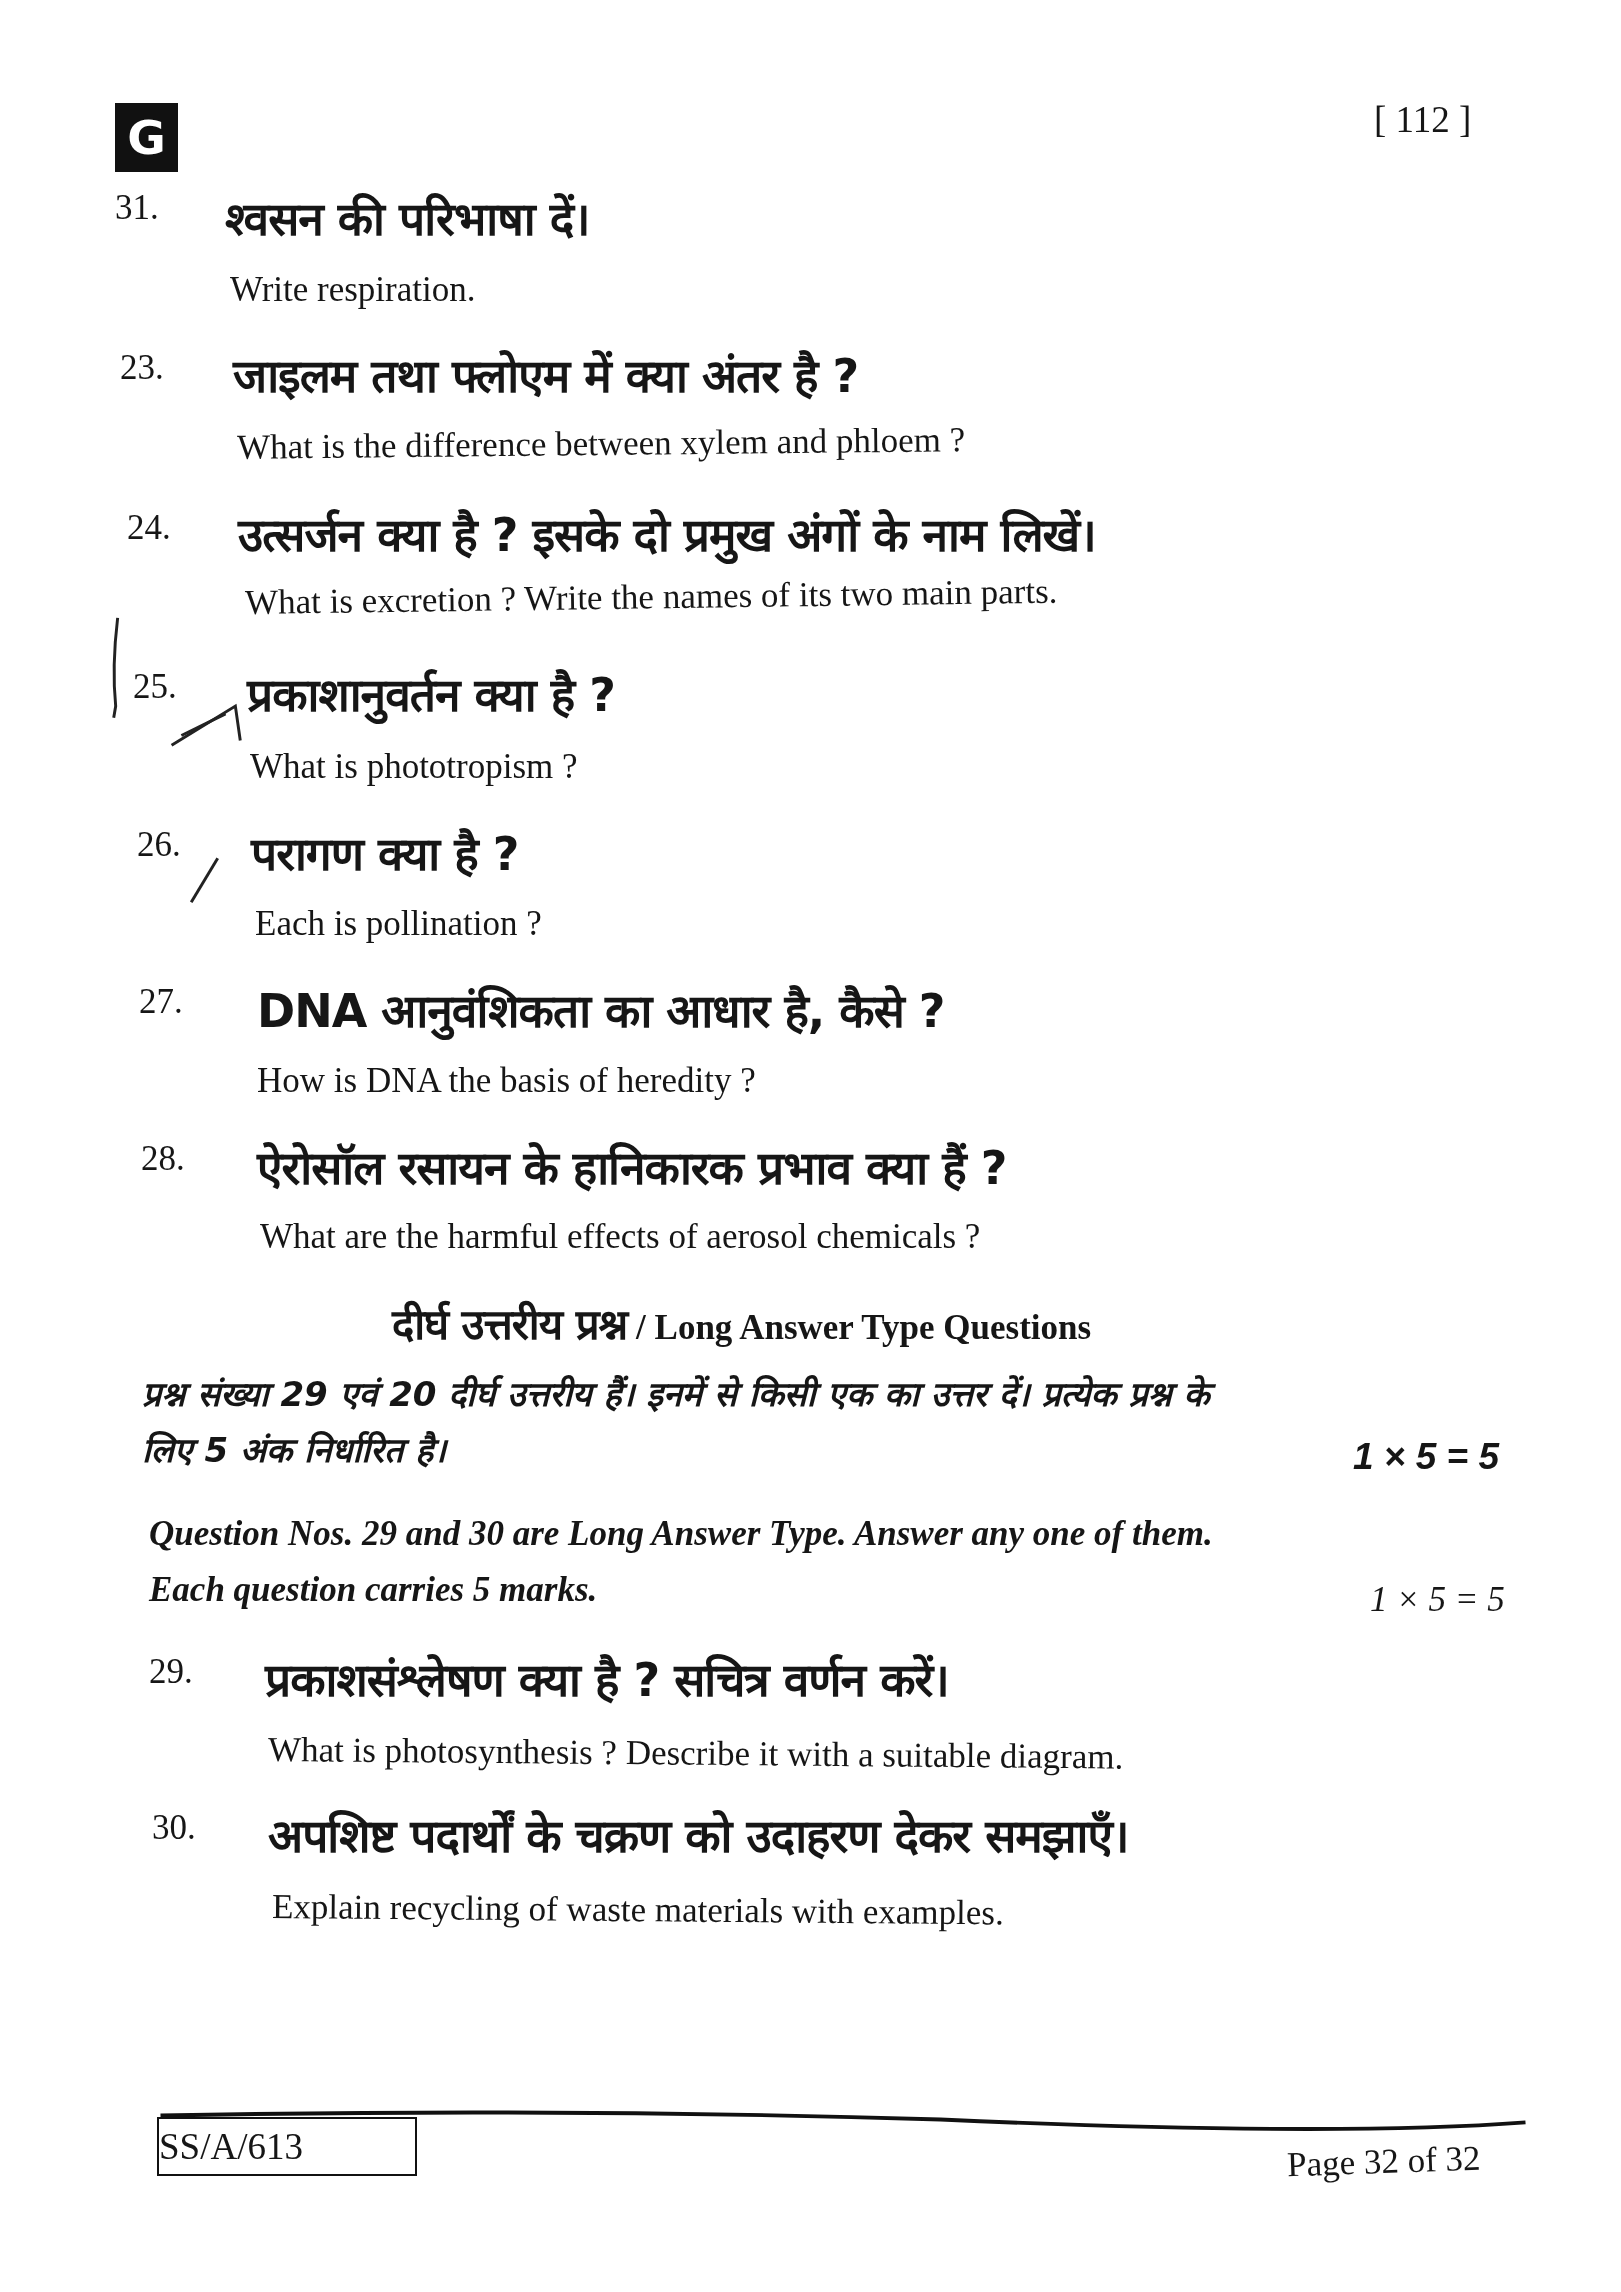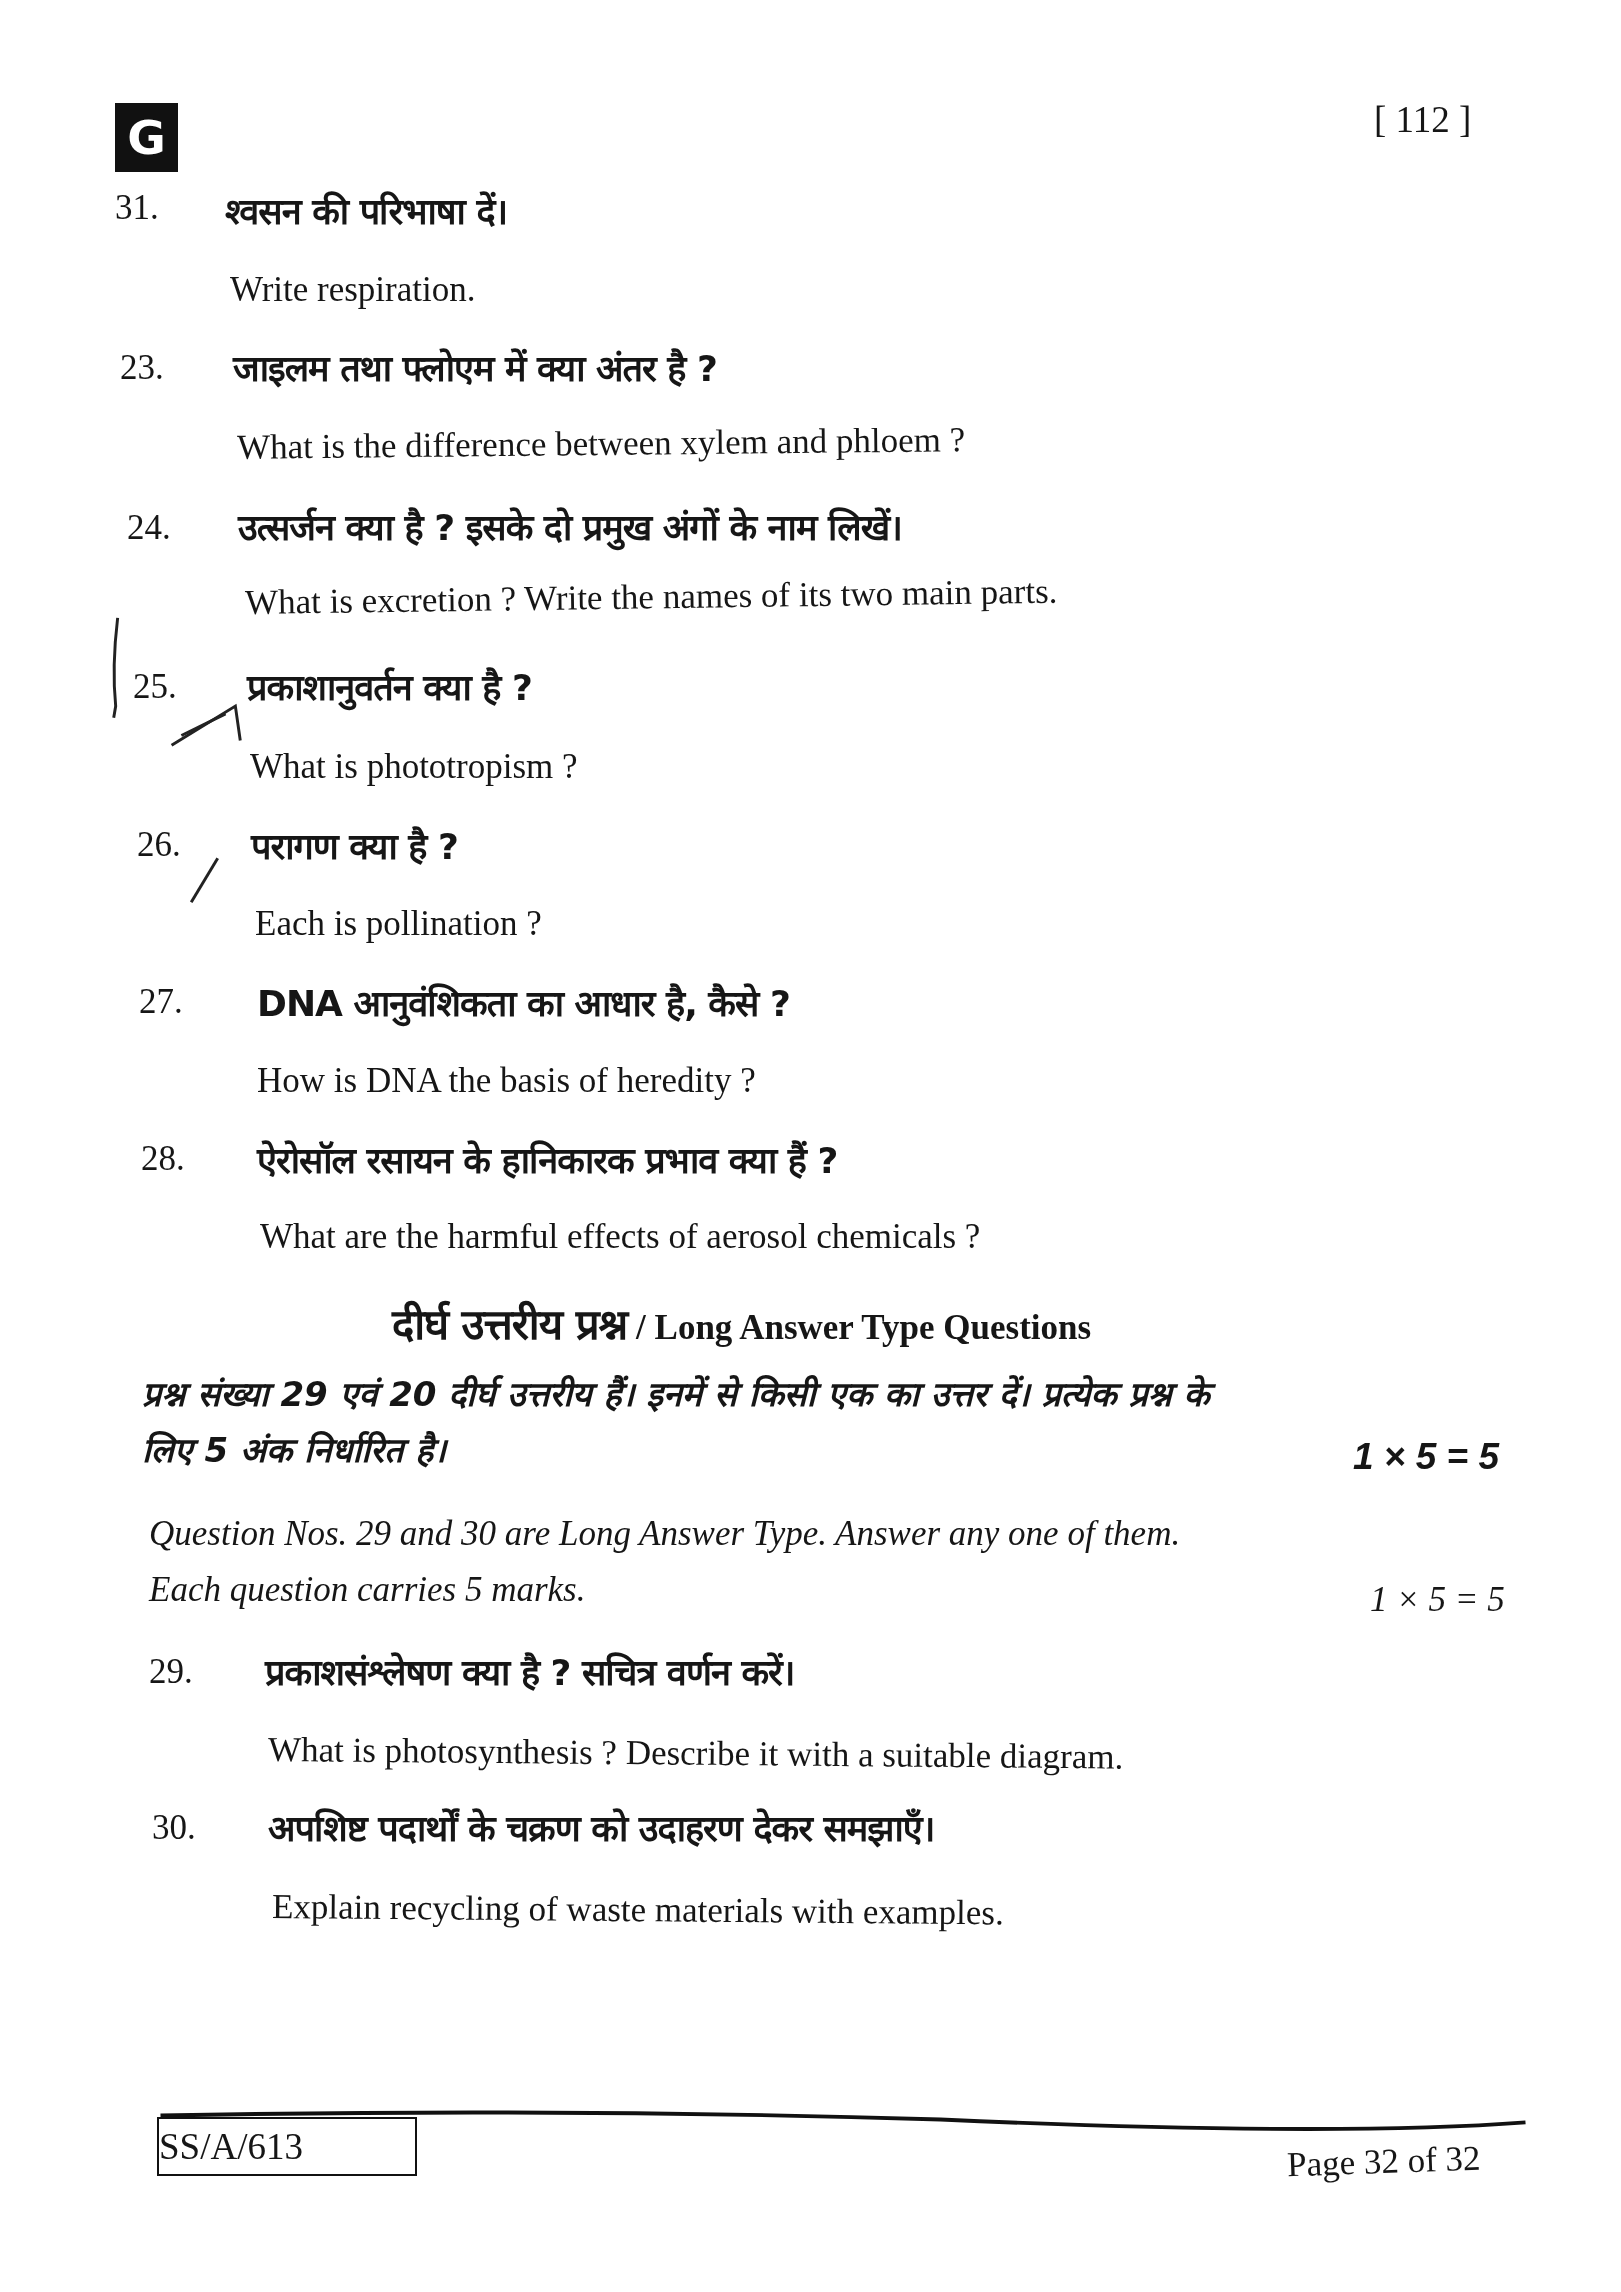--- a/index.html
+++ b/index.html
@@ -1,26 +1,26 @@
 <!DOCTYPE html>
 <html><head>
 <meta charset="utf-8">
 <style>
   html,body{margin:0;padding:0;background:#fff;}
   body{width:1621px;height:2293px;position:relative;overflow:hidden;font-family:"DejaVu Serif","Liberation Serif",serif;color:#161616;}
   .abs{position:absolute;}
   .gbox{left:115px;top:103px;width:63px;height:69px;background:#111;color:#fff;font-family:"DejaVu Sans","Liberation Sans",sans-serif;font-weight:bold;font-size:47px;display:flex;align-items:center;justify-content:center;}
   .pgcode{left:1374px;top:98px;font-size:37px;font-family:"Liberation Serif",serif;}
   .qnum{font-size:35px;font-family:"Liberation Serif","DejaVu Serif",serif;}
-  .hi{font-size:36px;font-family:"DejaVu Sans","Liberation Sans",sans-serif;font-weight:bold;letter-spacing:-1px;}
+  .hi{font-size:46px;font-family:"DejaVu Sans","Liberation Sans",sans-serif;font-weight:bold;letter-spacing:-1px;}
   .en{font-size:35px;font-family:"Liberation Serif","DejaVu Serif",serif;}
   .heading{left:392px;top:1294px;font-size:35px;font-weight:bold;font-family:"Liberation Serif",serif;white-space:nowrap;}
   .heading .hi{font-size:42px;}
   .instr-hi{font-size:34px;font-family:"DejaVu Sans",sans-serif;font-weight:bold;font-style:italic;white-space:nowrap;}
-  .instr-en{font-size:35px;font-family:"Liberation Serif",serif;font-style:italic;white-space:nowrap;}
+  .instr-en{font-size:35px;font-family:"Liberation Serif",serif;font-style:italic;white-space:nowrap;font-weight:bold;}
   .marks-b{font-size:37px;font-weight:bold;font-style:italic;font-family:"Liberation Sans",sans-serif;}
   .marks-i{font-size:35px;font-style:italic;font-family:"Liberation Serif",serif;}
   .footer-line{left:157px;top:2098px;width:1372px;height:39px;}
   .codebox{left:157px;top:2117px;width:260px;height:59px;border:2.9px solid #111;font-size:37px;font-family:"Liberation Serif",serif;display:flex;align-items:center;justify-content:flex-start;box-sizing:border-box;}
   .pagefoot{left:1287px;top:2142px;font-size:35px;font-family:"Liberation Serif",serif;transform:rotate(-2deg);}
   .mark{stroke:#222;fill:none;stroke-width:3;}
 </style>
 </head>
 <body>
 

